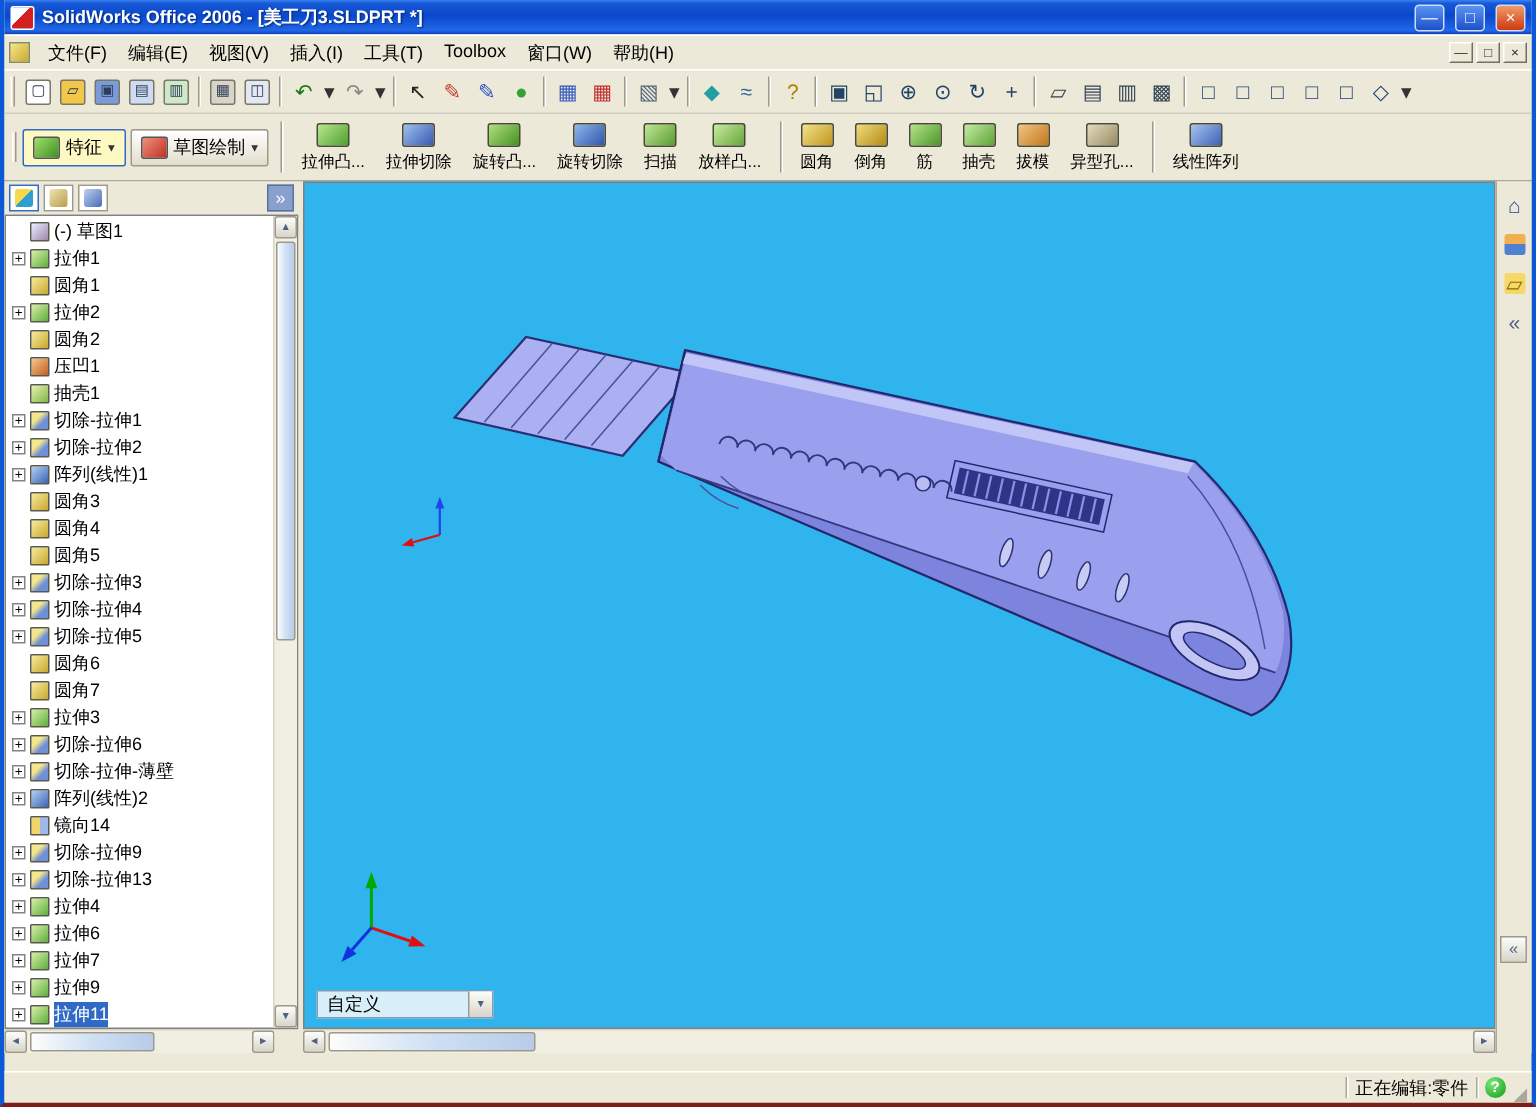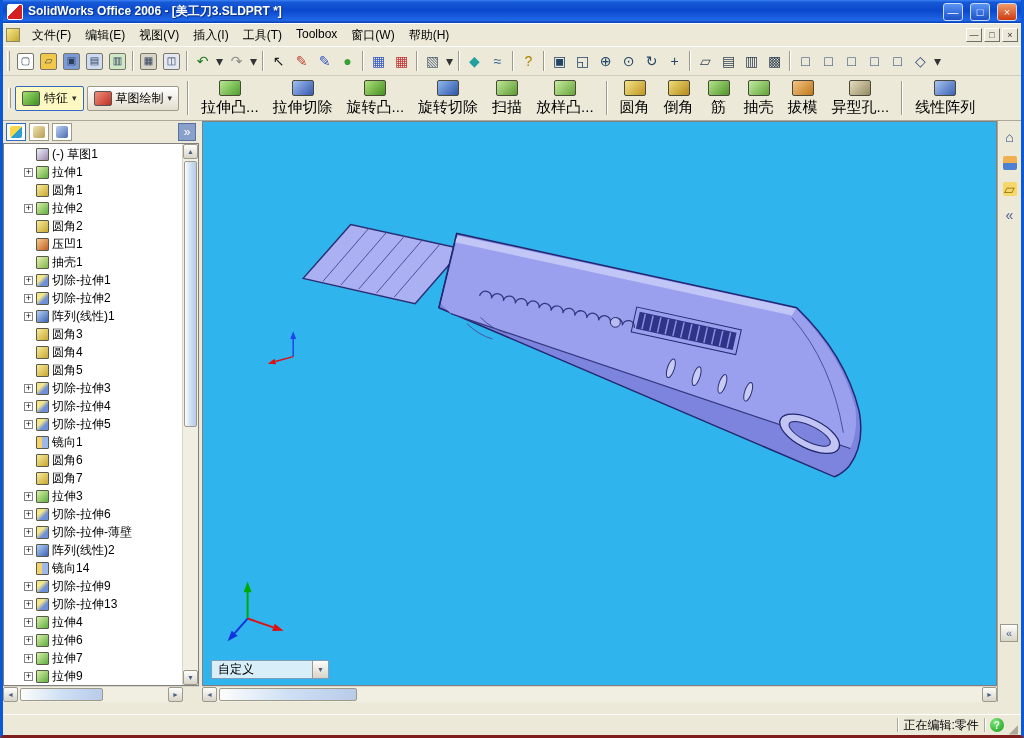--- a/index.html
+++ b/index.html
@@ -43,42 +43,42 @@
   
   .toolbar-feat { height:45px; flex:0 0 45px; border-top:1px solid #cfccc0; display:flex; align-items:center;
     padding:0 4px; background:#ece9d8; overflow:hidden; }
   .ftoggle { display:flex; align-items:center; gap:4px; padding:3px 6px; margin-right:3px; font-size:12px;
     border:1px solid #9d9a8c; border-radius:2px; background:linear-gradient(#ffffff,#e2ddcc); white-space:nowrap; }
   .ftoggle.active { border:1px solid #316ac5; background:#fef9c3; }
   .fticon { width:18px; height:15px; border:1px solid #555; border-radius:2px; }
   .fcaret { font-size:9px; color:#333; }
   .fsep { width:2px; height:34px; margin:0 5px; border-left:1px solid #9d9a8c; border-right:1px solid #fff; flex:0 0 auto; }
   .fbtn { display:flex; flex-direction:column; align-items:center; justify-content:center; gap:2px;
-    padding:2px 7px; font-size:15px; color:#000; white-space:nowrap; }
+    padding:2px 7px; font-size:11px; color:#000; white-space:nowrap; }
   .fbicon { width:22px; height:16px; border:1px solid #4a4a3a; border-radius:2px; }
 
   
   .main { flex:1; display:flex; border-top:1px solid #aca899; min-height:0; }
 
   .left-panel { width:196px; flex:0 0 196px; display:flex; flex-direction:column; background:#ece9d8; }
   .panel-tabs { height:22px; flex:0 0 22px; display:flex; align-items:center; gap:3px; padding:0 3px; }
   .ptab { width:20px; height:18px; border:1px solid #9d9a8c; background:#fff;
     display:flex; align-items:center; justify-content:center; }
   .ptab.active { border-color:#316ac5; }
   .ptab-ic { width:12px; height:12px; border-radius:2px; }
   .ptab-ic.fm { background:linear-gradient(135deg,#f6d84a 50%,#2f9fcf 50%); }
   .ptab-ic.pm { background:linear-gradient(135deg,#efe3b2,#b79d4e); }
   .ptab-ic.cm { background:linear-gradient(135deg,#bcd0f2,#4a6cb4); }
   .flyout { margin-left:auto; width:18px; height:18px; background:#8aa0cc; border:1px solid #5a70a0;
     color:#fff; font-size:12px; line-height:16px; text-align:center; }
 
   .panel-body { flex:1; display:flex; min-height:0; border:1px solid #808080; background:#fff; }
   .tree { flex:1; overflow:hidden; padding-top:1px; }
   .trow { display:flex; align-items:center; gap:3px; height:18px; padding-left:4px; white-space:nowrap;
-    font-size:12px; color:#000;margin-left:16px; }
+    font-size:12px; color:#000; }
   .texp { width:9px; height:9px; flex:0 0 9px; border:1px solid #848484; background:#fff; font-size:9px;
     line-height:7px; text-align:center; color:#000; }
   .texp.blank { border:none; background:transparent; }
   .ticon { width:13px; height:13px; flex:0 0 13px; border:1px solid #5a5a4a; border-radius:1px; }
   .ticon.sketch  { background:linear-gradient(135deg,#eef,#98a); }
   .ticon.extrude { background:linear-gradient(135deg,#d8f0a8,#5fae3f); }
   .ticon.fillet  { background:linear-gradient(135deg,#f8ec9c,#c8a830); }
   .ticon.cut     { background:linear-gradient(135deg,#f4e68a 35%,#6f8fd8 65%); }
   .ticon.indent  { background:linear-gradient(135deg,#f8c890,#c06020); }
   .ticon.shell   { background:linear-gradient(135deg,#e4f4b4,#84b448); }
@@ -449,25 +449,20 @@
             </div>
             <div class="trow">
               <span class="texp">+</span>
               <span class="ticon cut"></span>
               <span class="tlabel">切除-拉伸4</span>
             </div>
             <div class="trow">
               <span class="texp">+</span>
               <span class="ticon cut"></span>
               <span class="tlabel">切除-拉伸5</span>
-            </div>
-            <div class="trow">
-              <span class="texp blank"></span>
-              <span class="ticon mirror"></span>
-              <span class="tlabel">镜向1</span>
             </div>
             <div class="trow">
               <span class="texp blank"></span>
               <span class="ticon fillet"></span>
               <span class="tlabel">圆角6</span>
             </div>
             <div class="trow">
               <span class="texp blank"></span>
               <span class="ticon fillet"></span>
               <span class="tlabel">圆角7</span>

